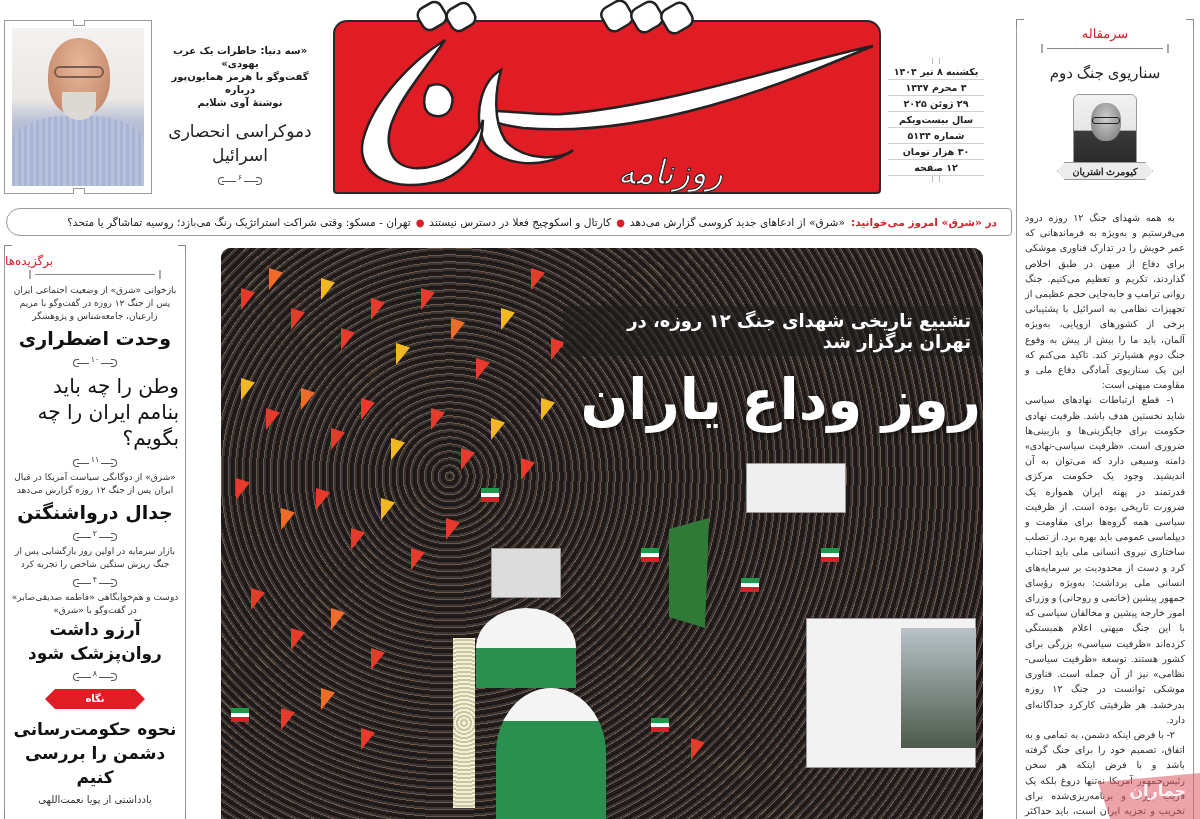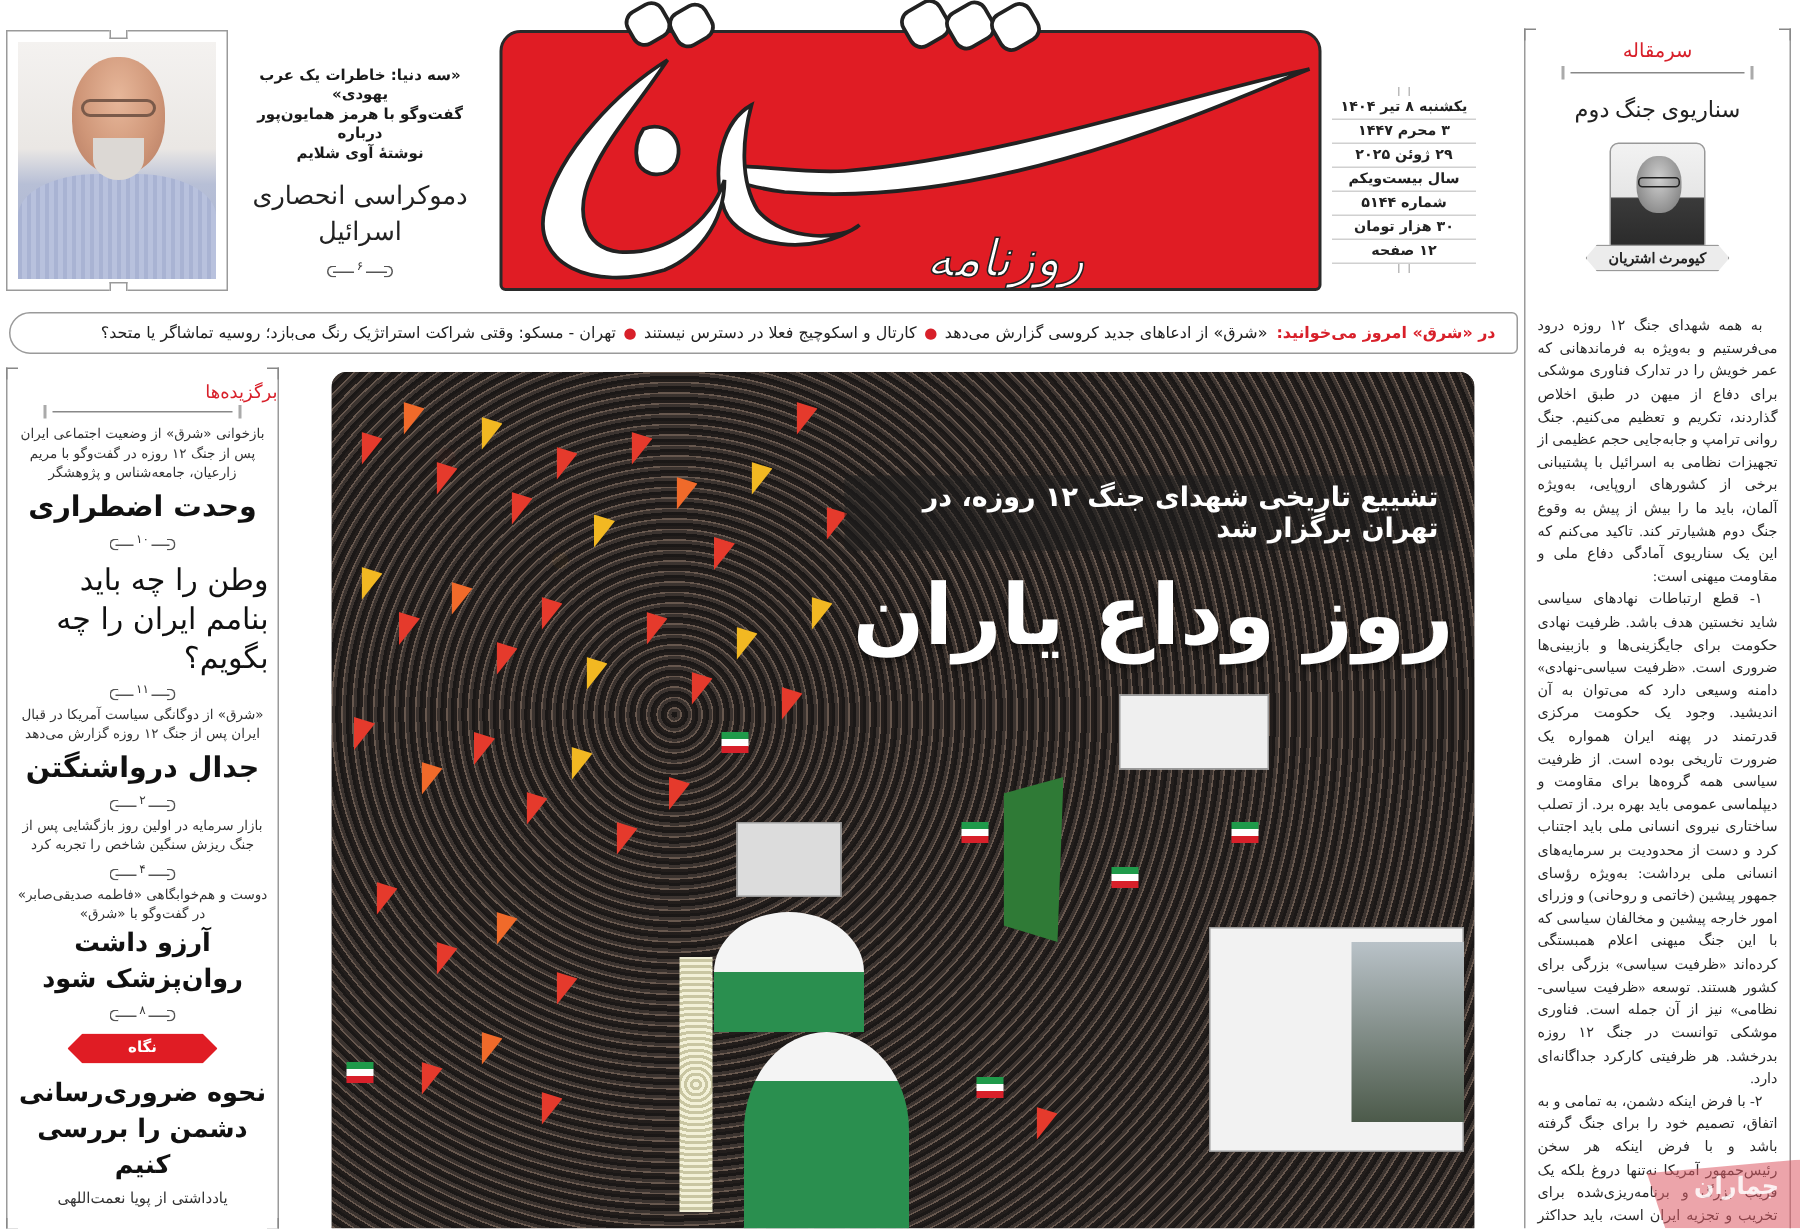--- a/index.html
+++ b/index.html
@@ -74,21 +74,21 @@
     display: flex; align-items: center; padding: 0 14px 0 10px; font-size: 10.6px; white-space: nowrap; overflow: hidden; color: #222; }
   .ticker .lead { color: #d8202a; font-weight: bold; margin-left: 6px; }
   .ticker .bullet { color: #d8202a; margin: 0 5px; font-size: 10px; }
 
   
   .picks { position: absolute; left: 4px; top: 246px; width: 182px; height: 573px; border-left: 1px solid #9a9a9a; border-right: 1px solid #9a9a9a; }
   .picks .corner.tl { left: -1px; top: -1px; border-right: none; border-bottom: none; }
   .picks .corner.tr { right: -1px; top: -1px; border-left: none; border-bottom: none; }
   .picks .corner.bl { left: -1px; bottom: -1px; border-right: none; border-top: none; }
   .picks .corner.br { right: -1px; bottom: -1px; border-left: none; border-top: none; }
-  .picks .section-label { text-align: right; color: #d8202a; font-size: 12px; margin-top: 8px; letter-spacing: 1px; }
+  .picks .section-label { text-align: left; color: #d8202a; font-size: 12px; margin-top: 8px; letter-spacing: 1px; }
   .pick { text-align: center; padding: 0 6px; }
   .pick .kicker { font-size: 9px; line-height: 13px; color: #333; margin-top: 4px; }
   .pick .headline { font-weight: bold; color: #111; }
   .pick .page-ref { margin-top: 6px; }
   .h-lg { font-size: 19px; line-height: 26px; margin-top: 2px; }
   .h-xl { font-size: 20px; line-height: 26px; font-weight: normal !important; text-align: right; }
   .h-md { font-size: 17px; line-height: 24px; }
   .look-badge { width: 100px; height: 20px; margin: 8px auto 0; background: #e01c24; color: #fff; font-size: 10px; line-height: 20px; font-weight: bold; text-align: center;
     clip-path: polygon(10% 0, 90% 0, 100% 50%, 90% 100%, 10% 100%, 0 50%); }
 
@@ -103,21 +103,21 @@
       repeating-radial-gradient(circle at 30% 40%, #1a1716 0 2px, #3c3430 2px 4px, #6a5a50 4px 5px, #221d1b 5px 7px);
     opacity: 0.95; }
   .flags { position: absolute; inset: 0; }
   .flag { position: absolute; width: 14px; height: 22px; clip-path: polygon(0 0, 100% 20%, 0 100%); }
   .flag.r { background: #e53a2c; }
   .flag.o { background: #f06a2a; }
   .flag.y { background: #f2b822; }
   .flag.ir { background: linear-gradient(180deg, #1f9a4a 0 33%, #ffffff 33% 66%, #d8202a 66%); clip-path: none; width: 18px; height: 14px; }
   .truck { position: absolute; background: #eeeeee; border: 1px solid #999; }
   .canopy { position: absolute; border-radius: 50% 50% 0 0; }
-  .headline-overlay { position: absolute; right: 0; top: 69px; width: 420px; padding-right: 14px; }
+  .headline-overlay { position: absolute; right: 0; top: 58px; width: 420px; padding-right: 2px; }
   .headline-overlay .sub { display: inline-block; background: rgba(30,30,30,0.55); color: #fff; font-size: 18px; font-weight: bold; padding: 4px 10px; border-radius: 2px; }
   .headline-overlay .big { color: #fff; font-size: 56px; font-weight: bold; line-height: 76px; margin-top: 6px; text-shadow: 0 2px 6px rgba(0,0,0,0.6); }
 </style>
 </head>
 <body>
 
 <div class="photo-frame">
   <div class="notch-top"></div>
   <div class="portrait">
     <div class="shirt"></div>
@@ -262,21 +262,21 @@
     <div class="page-ref">
       <span class="bar"></span>
         <span class="cap l"></span>
         <span class="cap r"></span>
       <span class="num">۸</span>
     </div>
   </div>
 
   <div class="pick">
     <div class="look-badge">نگاه</div>
-    <div class="headline h-md" style="margin-top:8px">نحوه ضروری‌رسانی دشمن را بررسی کنیم</div>
+    <div class="headline h-md" style="margin-top:8px">نحوه حکومت‌رسانی دشمن را بررسی کنیم</div>
     <div class="kicker" style="font-size:10px">یادداشتی از پویا نعمت‌اللهی</div>
 
   </div>
 </div>
 
 <div class="main-photo">
   <div class="crowd"></div>
   <div class="flags">
     <div class="flag r" style="left:20px;top:40px"></div>
     <div class="flag o" style="left:48px;top:20px"></div>

